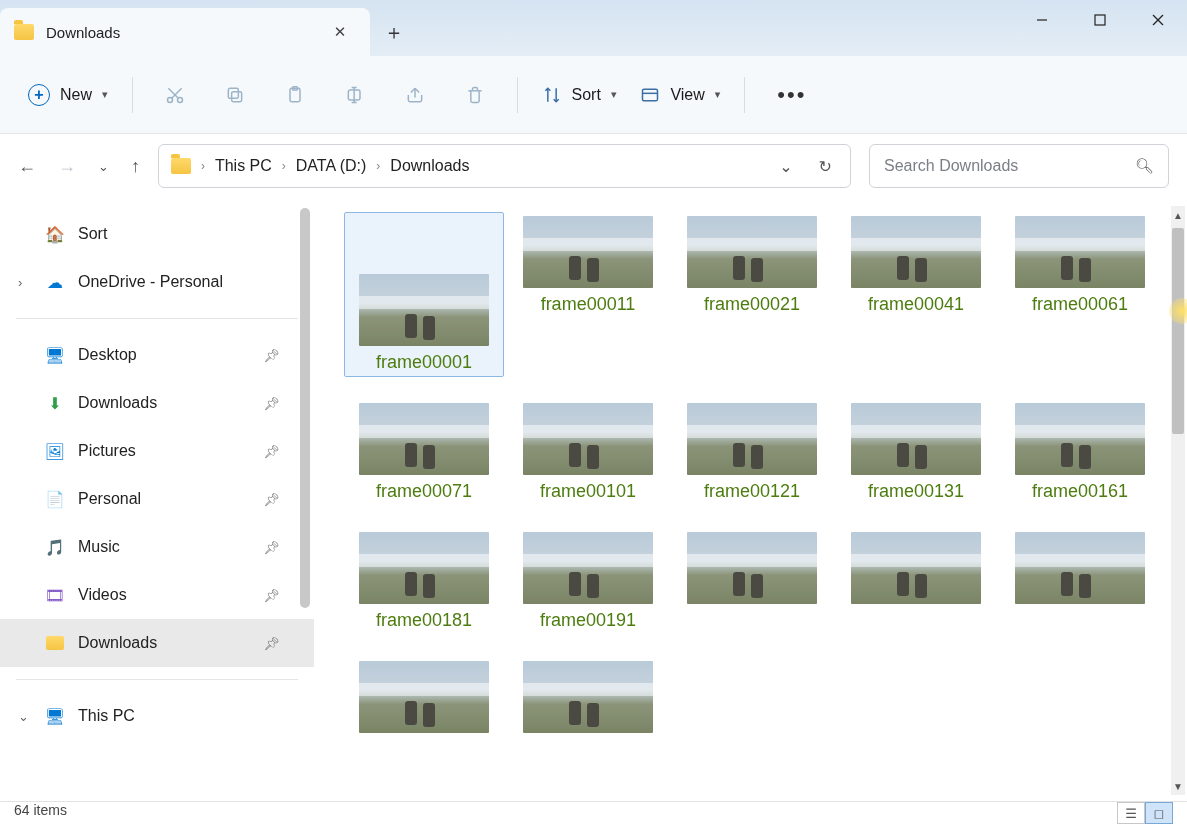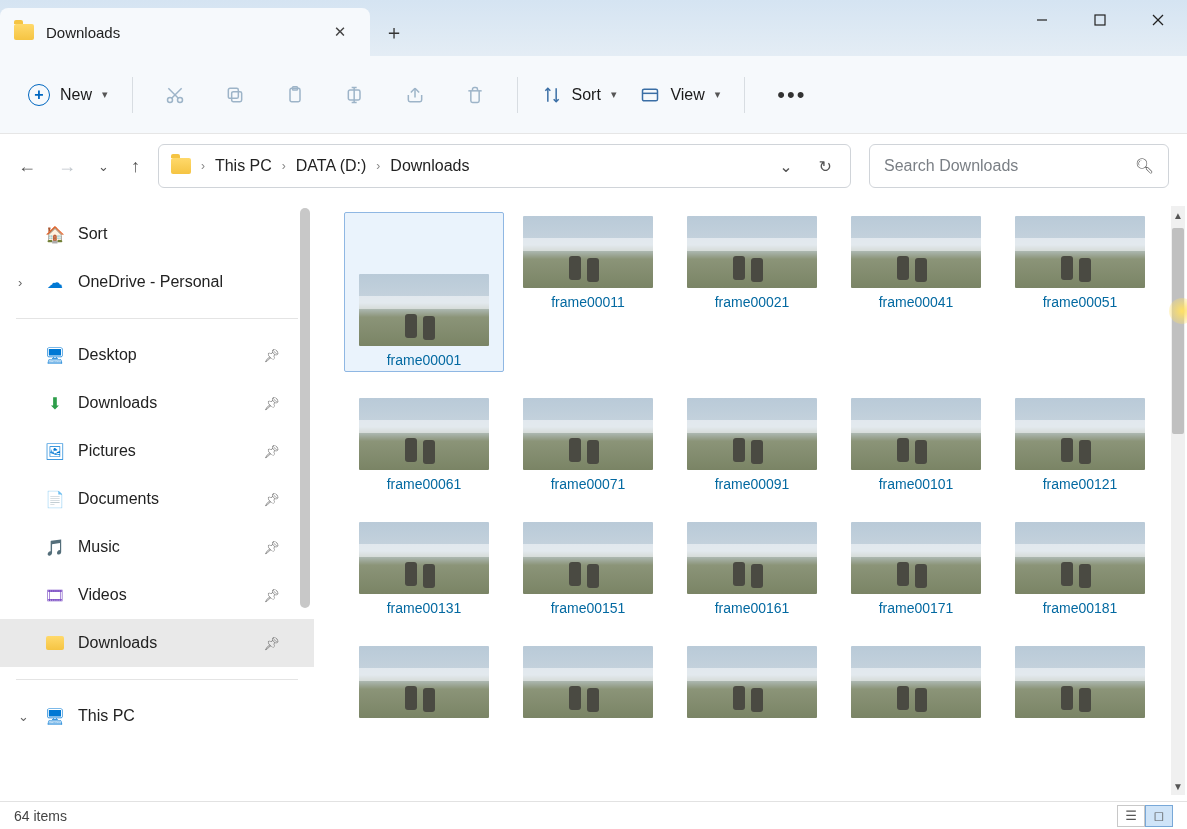--- a/index.html
+++ b/index.html
@@ -65,24 +65,24 @@
 .content-scroll .arrow-down { position:absolute; bottom:0; left:0; right:0; height:18px; display:flex;align-items:center;justify-content:center; color:#555; font-size:10px;}
 .content-scroll .thumb { position:absolute; top:22px; left:1px; right:1px; height:206px; background:#c0c0c0; border-radius:2px;}
 .mouse-highlight { position:absolute; top:100px; right:-8px; width:26px; height:26px; background:radial-gradient(circle,#ffe066 0%,rgba(255,224,102,0.3) 70%,transparent 100%); border-radius:50%; z-index:5;}
 .grid { display:grid; grid-template-columns: repeat(5, 160px); gap:22px 4px; }
 .cell { display:flex; flex-direction:column; align-items:center; gap:6px; padding:4px;}
 .cell.selected { border:1px solid #8fb7e3; background:#eaf3fc; padding:3px; border-radius:2px;}
 .cell.selected .thumb-wrap { height:130px; display:flex; align-items:flex-end;}
 .thumb-img { width:130px; height:72px; background:linear-gradient(to bottom,#b9cad8 0%,#c6d3dd 40%,#8b9478 60%,#7a8465 100%); position:relative; border-radius:1px; overflow:hidden;}
 .thumb-img::after{content:"";position:absolute;bottom:8px;left:35%;width:12px;height:24px;background:#4a4a42;border-radius:3px;box-shadow:18px 2px 0 0 #4a4a42;}
 .thumb-img.sky::before{content:"";position:absolute;top:30%;left:0;right:0;height:18%;background:rgba(255,255,255,0.5);}
-.fname { font-size:14px; color:#0369a1; }
-
-
-.status { height:28px; border-top:1px solid #e2e2e2; display:flex; align-items:center; padding:0 14px; font-size:14px; color:#444; background:#fff;}
+.fname { font-size:18px; color:#4d7c0f; }
+
+
+.status { height:28px; border-top:1px solid #e2e2e2; display:flex; align-items:flex-start; padding:0 14px; font-size:14px; color:#444; background:#fff;}
 .status-spacer { flex:1;}
 .view-toggle { display:flex; gap:0;}
 .vt-btn { width:28px; height:22px; border:1px solid #c8c8c8; display:flex; align-items:center; justify-content:center; font-size:13px; color:#555;}
 .vt-btn.active { background:#cfe4f8; border-color:#78a8d8;}
 </style>
 </head>
 <body>
 
 <div class="titlebar">
   <div class="tab">
@@ -238,21 +238,21 @@
       <span>Downloads</span>
       <span class="pin">📌︎</span>
     </div>
     <div class="side-item">
       <span class="sicon" style="color:#0078d4;">🖼</span>
       <span>Pictures</span>
       <span class="pin">📌︎</span>
     </div>
     <div class="side-item">
       <span class="sicon" style="color:#5a7c9e;">📄</span>
-      <span>Documents</span>
+      <span>Personal</span>
       <span class="pin">📌︎</span>
     </div>
     <div class="side-item">
       <span class="sicon" style="color:#e85d3d;">🎵</span>
       <span>Music</span>
       <span class="pin">📌︎</span>
     </div>
     <div class="side-item">
       <span class="sicon" style="color:#7b4dc4;">🎞</span>
       <span>Videos</span>
@@ -290,63 +290,51 @@
           <div class="thumb-img sky"></div>
           <span class="fname">frame00021</span>
         </div>
       <div class="cell">
           <div class="thumb-img sky"></div>
           <span class="fname">frame00041</span>
         </div>
 
       <div class="cell">
           <div class="thumb-img sky"></div>
-          <span class="fname">frame00051</span>
-        </div>
-      <div class="cell">
-          <div class="thumb-img sky"></div>
           <span class="fname">frame00061</span>
         </div>
       <div class="cell">
           <div class="thumb-img sky"></div>
           <span class="fname">frame00071</span>
         </div>
-      <div class="cell">
-          <div class="thumb-img sky"></div>
-          <span class="fname">frame00091</span>
-        </div>
 
       <div class="cell">
           <div class="thumb-img sky"></div>
           <span class="fname">frame00101</span>
         </div>
       <div class="cell">
           <div class="thumb-img sky"></div>
           <span class="fname">frame00121</span>
         </div>
       <div class="cell">
           <div class="thumb-img sky"></div>
           <span class="fname">frame00131</span>
         </div>
 
       <div class="cell">
           <div class="thumb-img sky"></div>
-          <span class="fname">frame00151</span>
-        </div>
-      <div class="cell">
-          <div class="thumb-img sky"></div>
           <span class="fname">frame00161</span>
         </div>
       <div class="cell">
           <div class="thumb-img sky"></div>
-          <span class="fname">frame00171</span>
-        </div>
-      <div class="cell">
-          <div class="thumb-img sky"></div>
           <span class="fname">frame00181</span>
+        </div>
+      <div class="cell">
+          <div class="thumb-img sky"></div>
+          <span class="fname">frame00191</span>
         </div>
 
       <div class="cell">
           <div class="thumb-img sky"></div>
         </div>
       <div class="cell">
           <div class="thumb-img sky"></div>
         </div>
       <div class="cell">
           <div class="thumb-img sky"></div>

